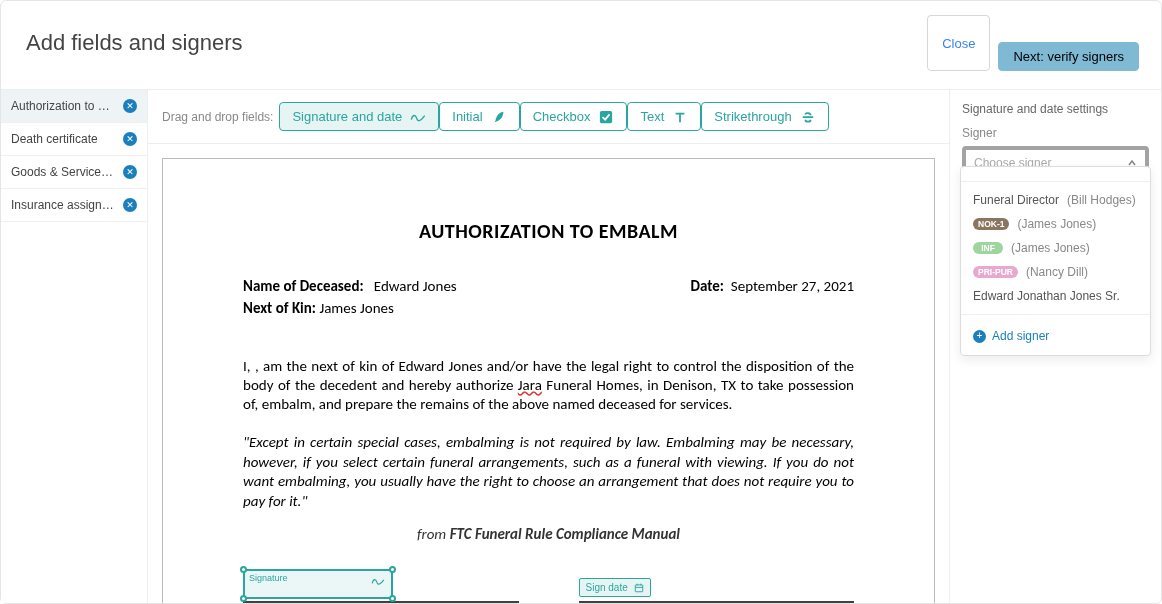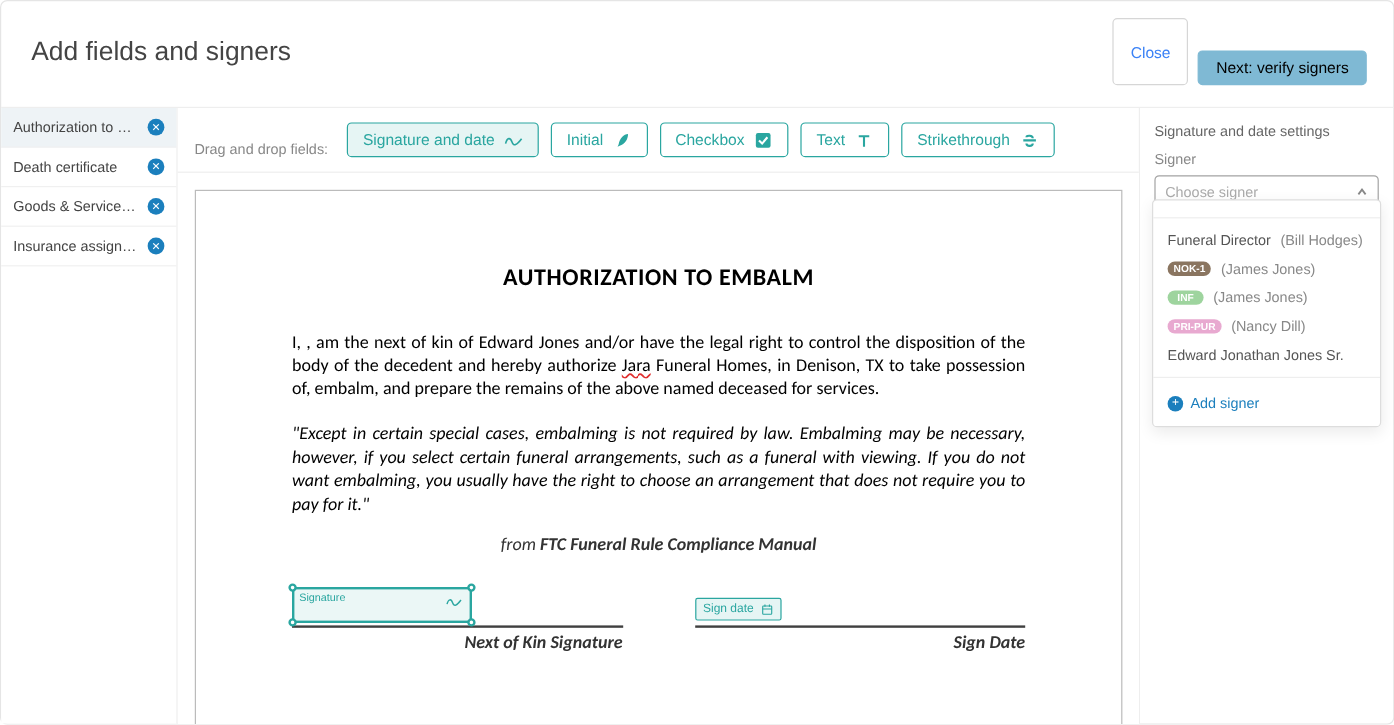--- a/index.html
+++ b/index.html
@@ -94,22 +94,21 @@
   }
   
   .center {
     flex: 1;
     display: flex;
     flex-direction: column;
     min-width: 0;
   }
   .toolbar {
     display: flex;
-    align-items: flex-end;
-    gap: 10px;
+    align-items: center;
     padding: 12px 14px;
     border-bottom: 1px solid #eee;
   }
   .toolbar-label {
     font-size: 12px;
     color: #888;
     margin-right: 6px;
   }
   .chip {
     display: inline-flex;
@@ -150,20 +149,21 @@
   .meta-row {
     display: flex;
     justify-content: space-between;
     font-size: 15px;
     color: #000;
   }
   .meta-left { max-width: 360px; }
   .meta-block { margin-bottom: 4px; }
   .meta-block b { font-weight: 700; }
   .body-text {
+    margin-top: 36px;
     font-size: 15px;
     color: #000;
     line-height: 1.25;
     text-align: justify;
   }
   .body-text .red-underline {
     text-decoration: underline;
     text-decoration-color: #e03030;
     text-decoration-style: wavy;
   }
@@ -255,21 +255,21 @@
     border-left: 1px solid #eee;
     padding: 12px 12px;
     font-size: 12px;
     color: #555;
     flex-shrink: 0;
     position: relative;
   }
   .panel-title { color: #666; margin-bottom: 10px; }
   .panel-subtitle { color: #888; margin-bottom: 6px; }
   .select-box {
-    border: 1px solid #a3a3a3;
+    border: 4px solid #a3a3a3;
     border-radius: 4px;
     padding: 6px 8px;
     display: flex;
     align-items: center;
     justify-content: space-between;
     color: #aaa;
     cursor: pointer;
     background: #fff;
   }
   .dropdown {
@@ -404,20 +404,33 @@
           <svg viewBox="0 0 16 16" fill="none" stroke="#2aa6a0" stroke-width="2">
               <path d="M5 5 C5 3 11 3 11 6 M5 11 C5 14 11 14 11 11 M2 8 H14"></path>
             </svg>
         </span>
       </div>
 
       <div class="doc-area">
         <div class="page">
           <h2>AUTHORIZATION TO EMBALM</h2>
 
+          <div class="meta-row">
+            <div class="meta-left">
+              <div class="meta-block">
+                <b>Name of Deceased:</b>&nbsp;&nbsp;&nbsp;<span>Edward Jones</span>
+              </div>
+              <div class="meta-block">
+                <b>Next of Kin:</b> <span>James Jones</span>
+              </div>
+            </div>
+            <div>
+              <b>Date:</b>&nbsp;&nbsp;<span>September 27, 2021</span>
+            </div>
+          </div>
 
           <p class="body-text">
             <span>I, , am the next of kin of Edward Jones and/or have the legal right to control the disposition of the body of the decedent and hereby authorize </span><span class="red-underline">Jara</span><span> Funeral Homes, in Denison, TX to take possession of, embalm, and prepare the remains of the above named deceased for services.</span>
           </p>
 
           <p class="quote">"Except in certain special cases, embalming is not required by law.  Embalming may be necessary, however, if you select certain funeral arrangements, such as a funeral with viewing.  If you do not want embalming, you usually have the right to choose an arrangement that does not require you to pay for it."</p>
 
           <p class="attribution">
             <span>from </span><b>FTC Funeral Rule Compliance Manual</b>
           </p>

